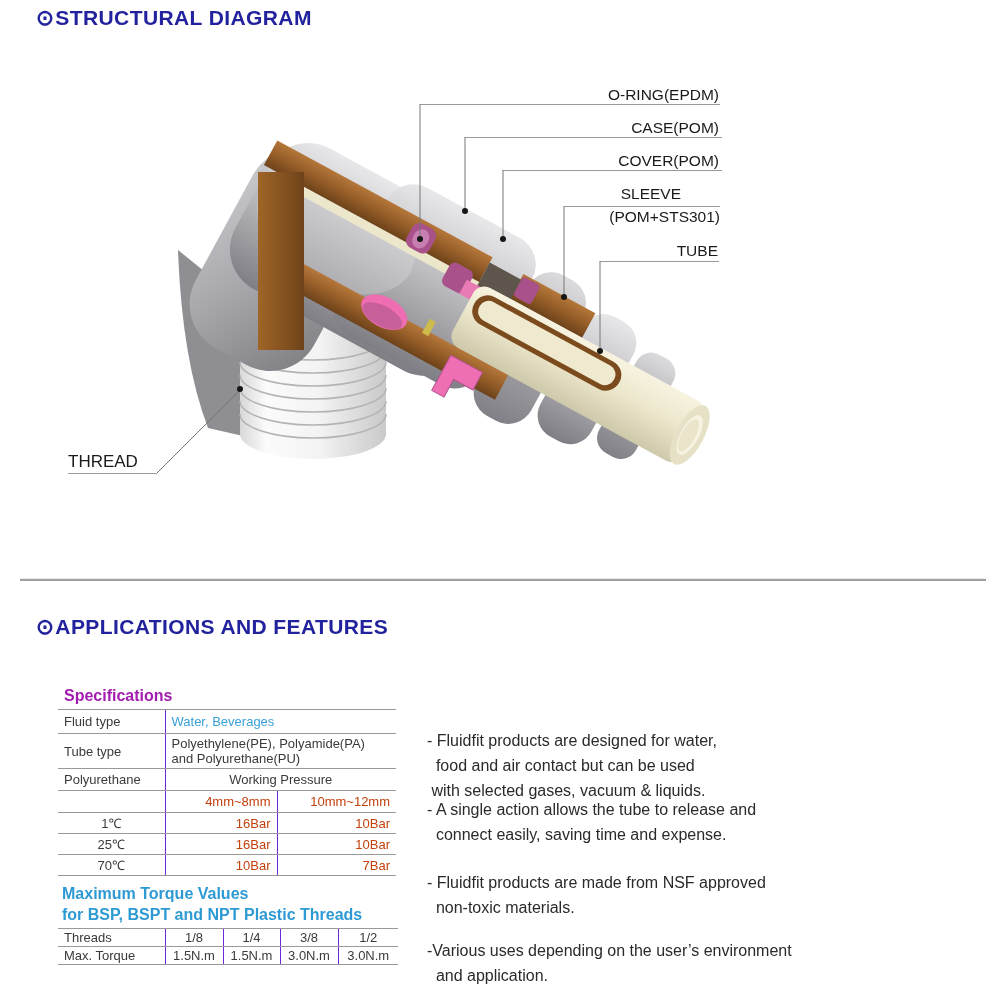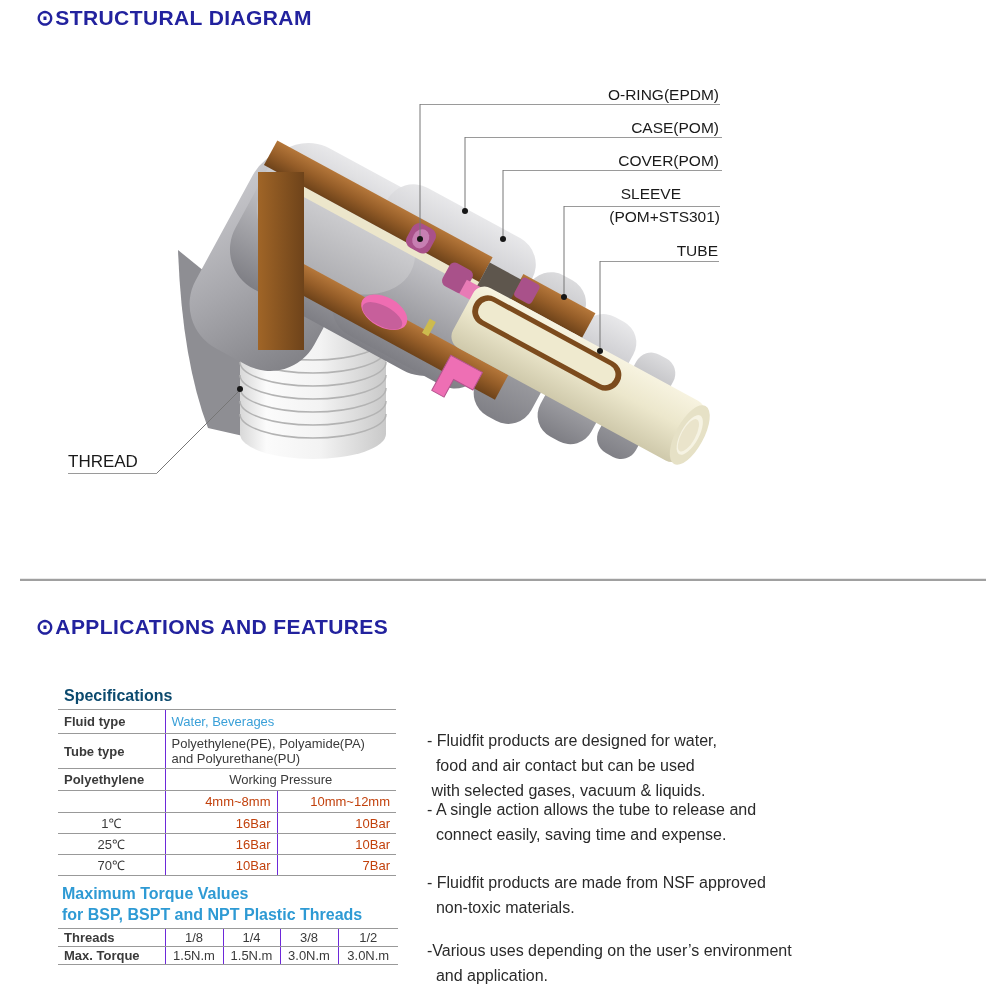--- a/index.html
+++ b/index.html
@@ -9,31 +9,31 @@
              letter-spacing:0.4px;white-space:nowrap;}
   .sec-title .bullet{font-size:1.02em;margin-right:1px;}
   #title-structural{top:5px;}
   #title-applications{top:614px;}
   .divider{position:absolute;top:578px;left:20px;width:966px;height:2px;background:#a0a0a0;
            border-top:1px solid #e9e9e9;}
   svg.diagram{position:absolute;left:0;top:0;}
   svg .lbl{font-family:"Liberation Sans",sans-serif;font-size:15.5px;fill:#1a1a1a;}
   svg .lbl-big{font-family:"Liberation Sans",sans-serif;font-size:17px;fill:#1a1a1a;}
 
-  .spec-heading{position:absolute;left:64px;top:687px;font-size:16px;font-weight:bold;color:#0c4a6e;}
+  .spec-heading{position:absolute;left:64px;top:687px;font-size:16px;font-weight:bold;color:#a21caf;}
   .torque-heading{position:absolute;left:62px;top:883px;font-size:16px;font-weight:bold;
                   color:#2e9ad4;line-height:21px;white-space:pre-line;}
   table.dt{position:absolute;border-collapse:collapse;font-size:13px;color:#3a3a3a;
            table-layout:fixed;}
   #spec-table{left:58px;top:709px;width:338px;}
   #torque-table{left:58px;top:928px;width:340px;}
   table.dt td{border-top:1px solid #999;border-bottom:1px solid #999;padding:1px 6px;
               overflow:hidden;}
   table.dt td + td{border-left:1px solid #6d28d9;}
-  td.lbl{text-align:left;padding-left:13px;font-weight:bold;}
+  td.lbl{text-align:left;padding-left:13px;}
   td.ctr{text-align:center;}
   td.blue{color:#c2410c;text-align:right;}
   td.blueL{color:#3aa0d8;text-align:left;}
   tr.h23 td{height:21px;} tr.h34 td{height:32px;} tr.h21 td{height:19px;} tr.h16 td{height:14px;}
 
   .feature{position:absolute;left:427px;width:520px;font-size:16px;line-height:25px;
            color:#2a2a2a;white-space:pre-wrap;}
   #feature-0{top:728px;} #feature-1{top:797px;} #feature-2{top:870px;} #feature-3{top:938px;}
 </style>
 </head>
@@ -190,21 +190,21 @@
     <tbody>
       <tr class="h23">
         <td class="lbl">Fluid type</td>
         <td class="blueL" colspan="2">Water, Beverages</td>
       </tr>
       <tr class="h34">
         <td class="lbl">Tube type</td>
         <td colspan="2">Polyethylene(PE), Polyamide(PA) and Polyurethane(PU)</td>
       </tr>
       <tr class="h21">
-        <td class="lbl">Polyethylene</td>
+        <td class="lbl">Polyurethane</td>
         <td class="ctr" colspan="2">Working Pressure</td>
       </tr>
       <tr class="h21">
         <td></td>
         <td class="blue">4mm~8mm</td>
         <td class="blue">10mm~12mm</td>
       </tr>
       <tr class="h16">
         <td class="ctr">1℃</td>
         <td class="blue">16Bar</td>

